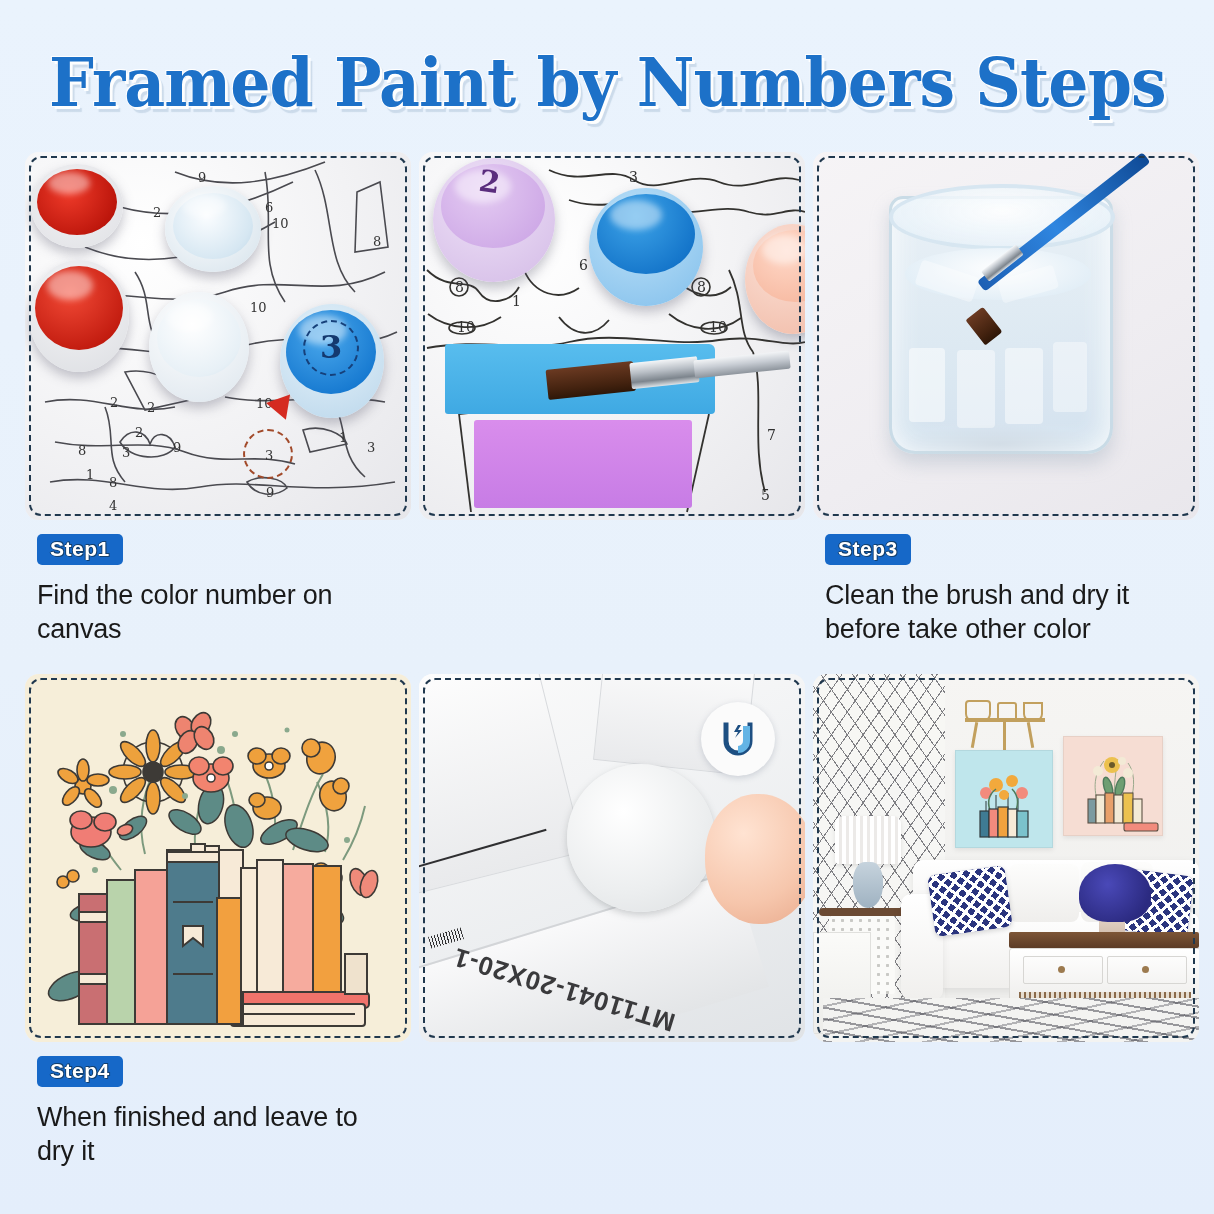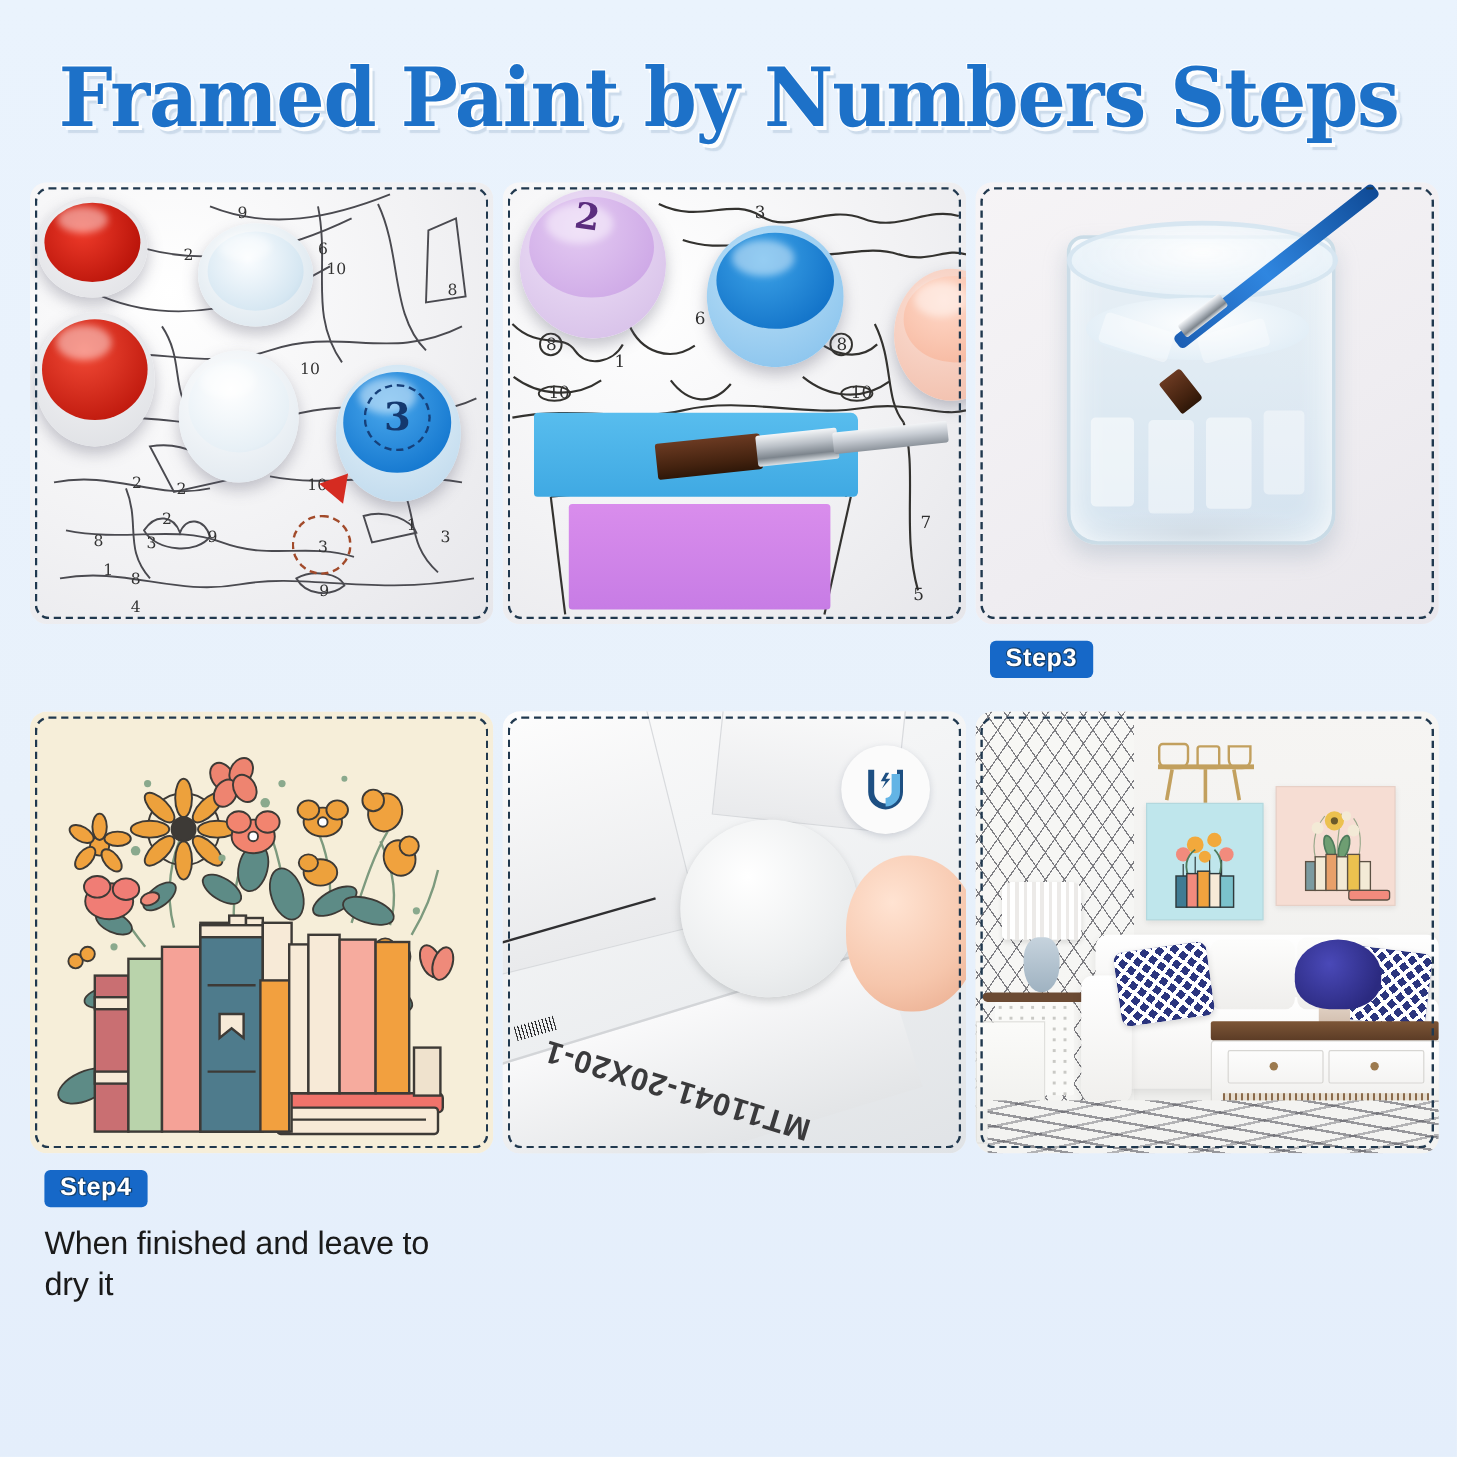--- a/index.html
+++ b/index.html
@@ -348,20 +348,24 @@
           <div class="pot" style="left:255px;top:152px;width:104px;height:114px;background:radial-gradient(circle at 45% 35%,#e8f4fb,#c3dcee 80%);">
             <div style="position:absolute;left:6px;top:6px;width:90px;height:84px;border-radius:50%;background:radial-gradient(circle at 42% 32%,#4aa8ec,#1477cf 80%);"></div>
             <div class="gloss"></div>
             <div class="dashed-circle" style="left:23px;top:16px;width:52px;height:52px;border-color:#16407a;"></div>
             <div style="position:absolute;left:40px;top:24px;font-family:'DejaVu Serif',serif;font-size:32px;font-weight:bold;color:#14396f;">3</div>
           </div>
           <div class="arrow-red" style="left:245px;top:240px;transform:rotate(-140deg);"></div>
         </div>
         <div class="dash"></div>
       </div>
+      <div class="caption">
+        <span class="badge">Step1</span>
+        <div class="desc">Find the color number on canvas</div>
+      </div>
     </div>
 
     <div class="cell">
       <div class="photo">
         <div class="inner">
           <div class="canvas-bg"></div>
           <svg width="386" height="368" style="position:absolute;inset:0;">
             <g fill="none" stroke="#33322f" stroke-width="1.8">
               <path d="M130 18 C165 35 190 12 215 28 C240 44 268 18 300 30 C330 42 352 20 380 28"></path>
               <path d="M150 48 C185 60 210 44 240 56 C270 68 300 50 330 60 C356 68 368 54 386 60"></path>
@@ -444,20 +448,21 @@
           <div style="position:absolute;left:86px;top:272px;width:200px;height:40px;border-radius:50%;background:radial-gradient(ellipse at 50% 50%, rgba(200,210,220,.55), rgba(200,210,220,0) 70%);"></div>
 
           <div class="handle3" style="left:168px;top:128px;width:210px;height:13px;transform:rotate(-38deg);"></div>
           <div class="ferrule" style="left:172px;top:118px;width:44px;height:13px;transform:rotate(-38deg);transform-origin:left center;"></div>
           <div class="bristles" style="left:160px;top:158px;width:22px;height:32px;transform:rotate(-38deg);"></div>
         </div>
         <div class="dash"></div>
       </div>
       <div class="caption">
         <span class="badge">Step3</span>
+        <div class="desc">Clean the brush and dry it before take other color</div>
       </div>
     </div>
 
     <div class="cell">
       <div class="photo">
         <div class="inner">
           <div class="illu-bg"></div>
           <svg width="386" height="368" style="position:absolute;inset:0;">
 
             <g stroke="#7d9a7e" stroke-width="2" fill="none">

